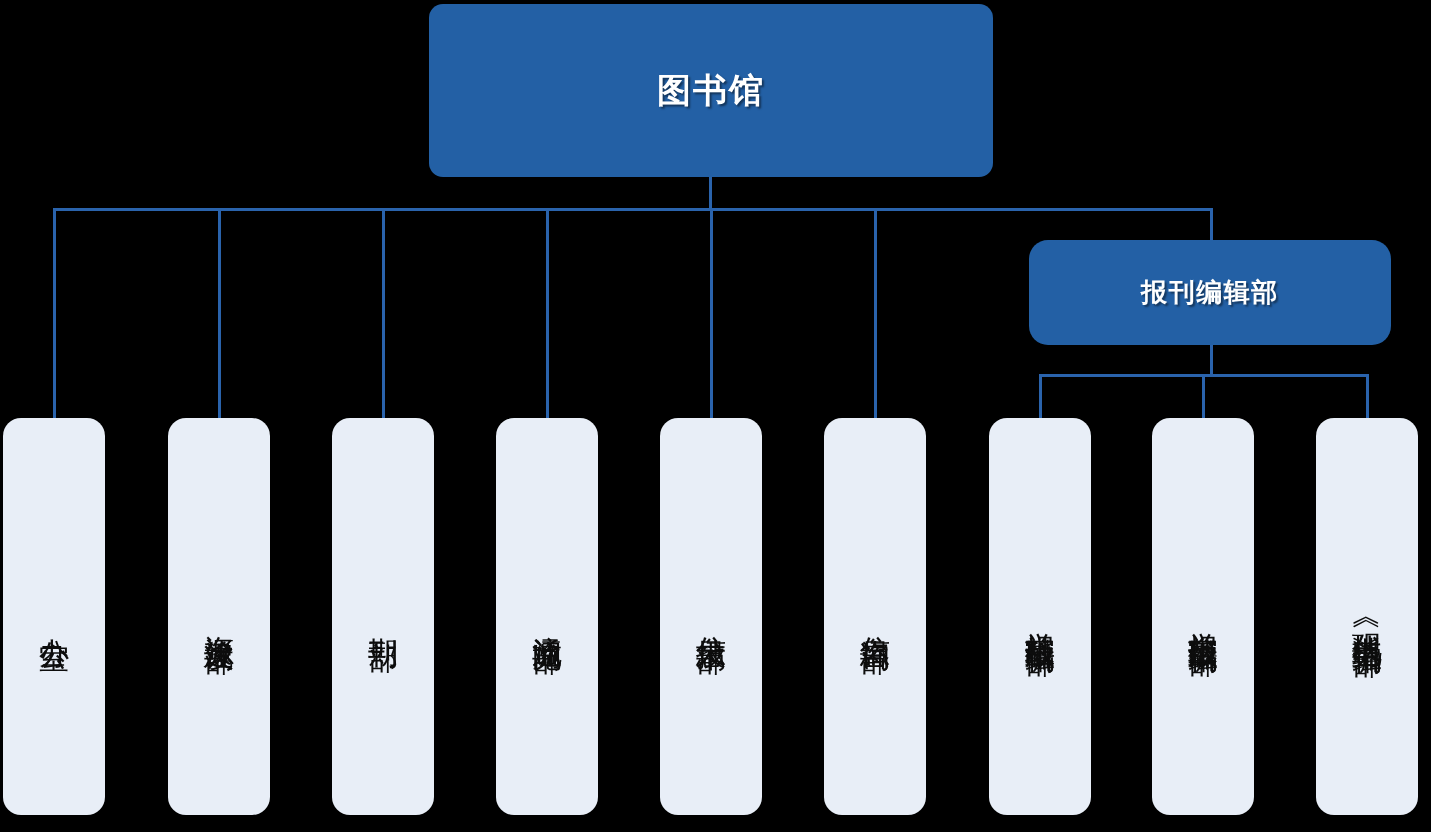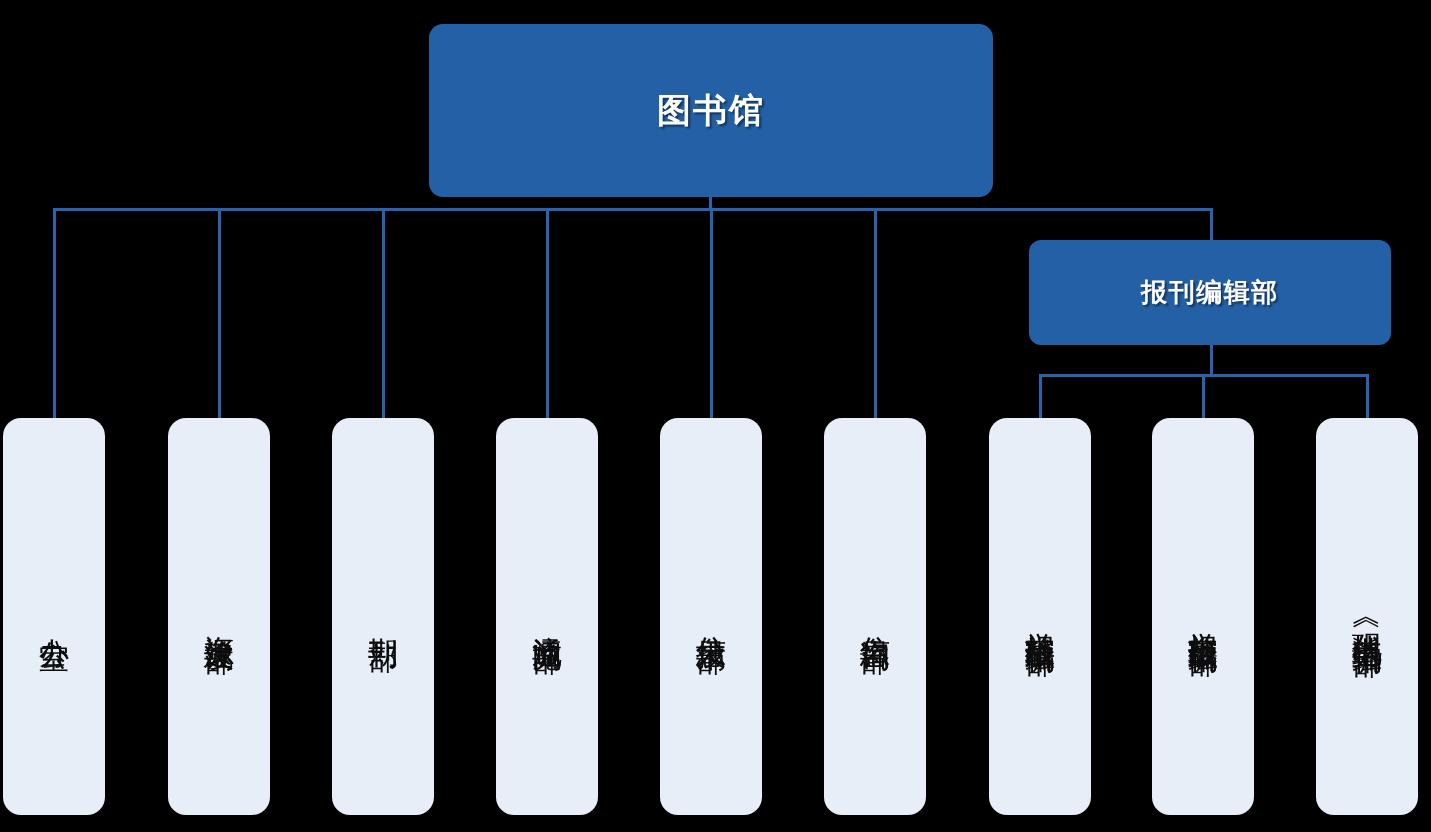--- a/index.html
+++ b/index.html
@@ -30,30 +30,30 @@
     position: absolute;
     box-sizing: border-box;
     display: flex;
     align-items: center;
     justify-content: center;
     border-radius: 14px;
   }
 
   .node-primary {
     background: #2360A5;
-    border-radius: 12px;
+    border-radius: 19px;
   }
   .node-primary .node-label {
     color: #FFFFFF;
     font-weight: bold;
     letter-spacing: 0.06em;
     text-shadow: 2px 2px 2px rgba(0,0,0,0.45);
   }
 
-  .node-root { border-radius: 14px; margin-top: 20px; }
+  .node-root { border-radius: 14px; }
 
   .node-leaf {
     background: #E8EEF7;
     border-radius: 18px;
   }
   .node-leaf .node-label {
     color: #0D0D0D;
     font-weight: normal;
     writing-mode: vertical-rl;
     text-orientation: upright;

